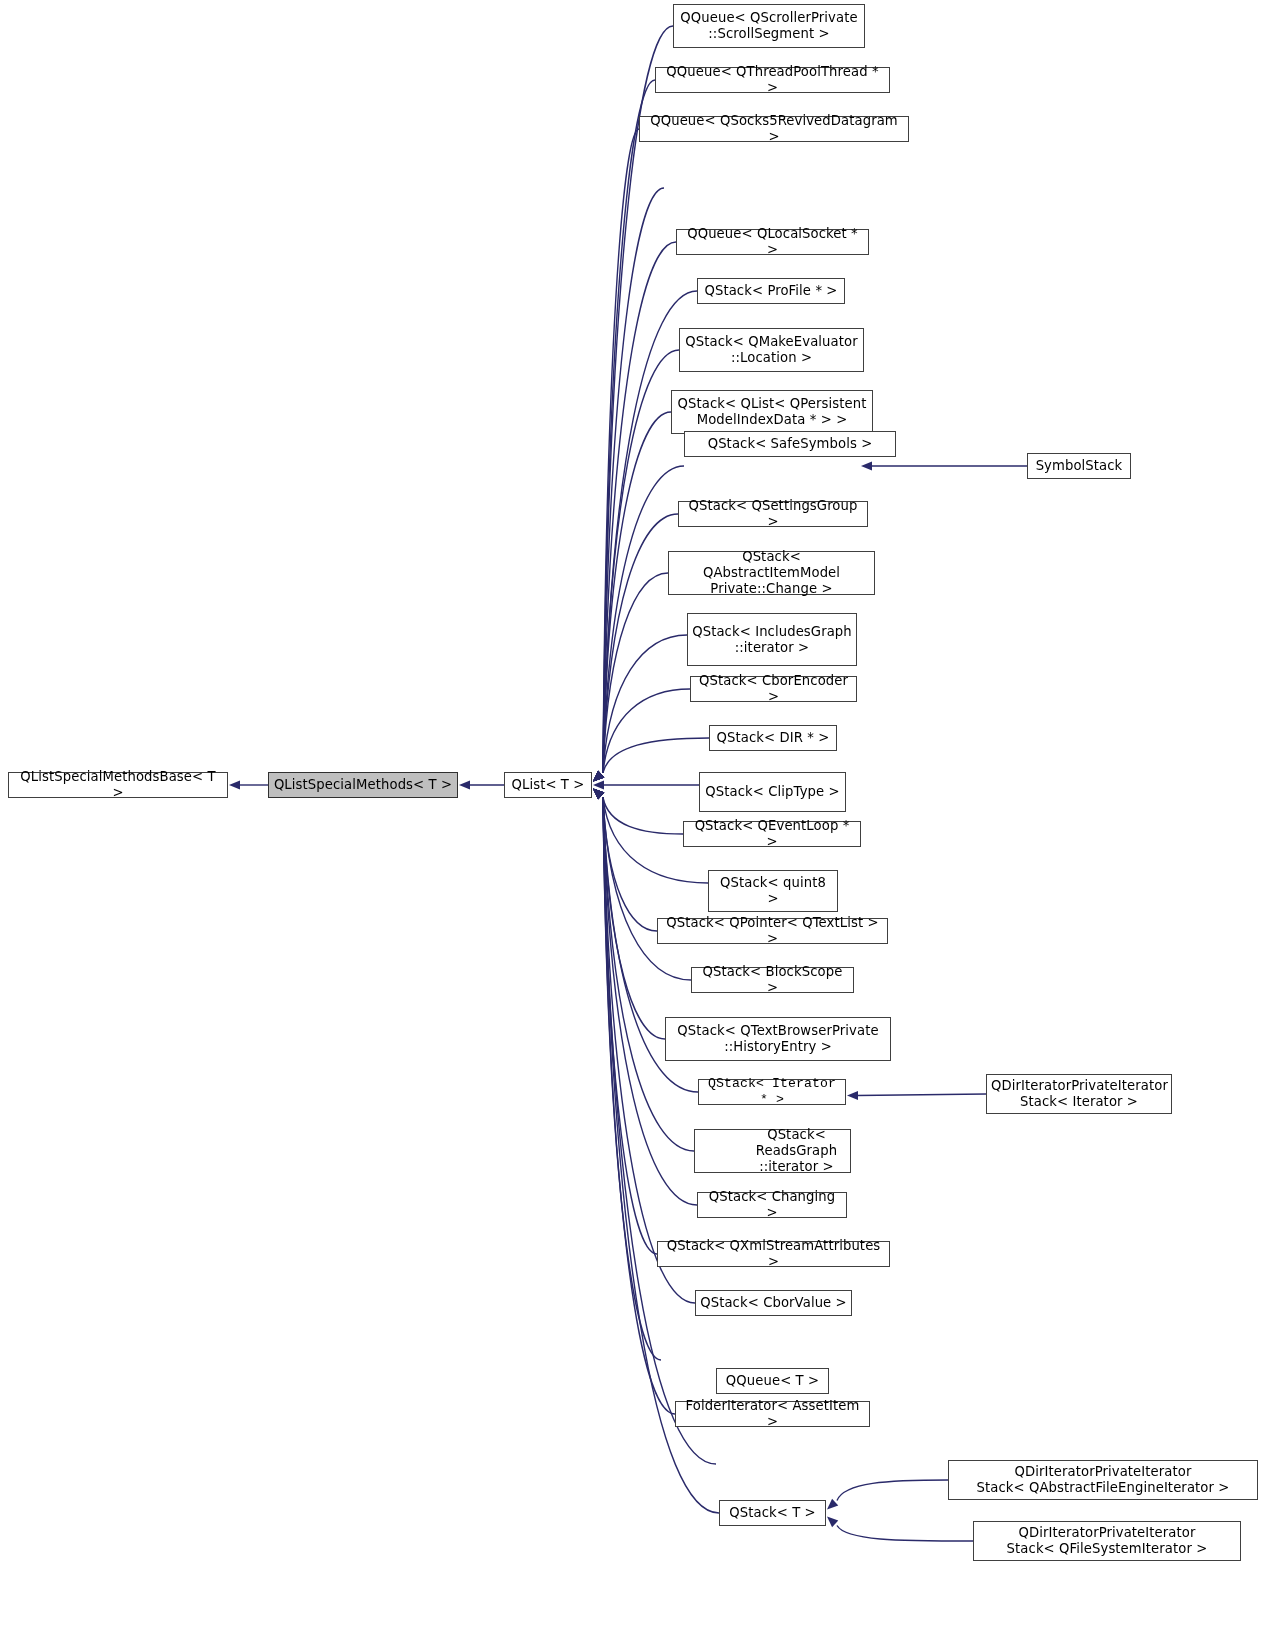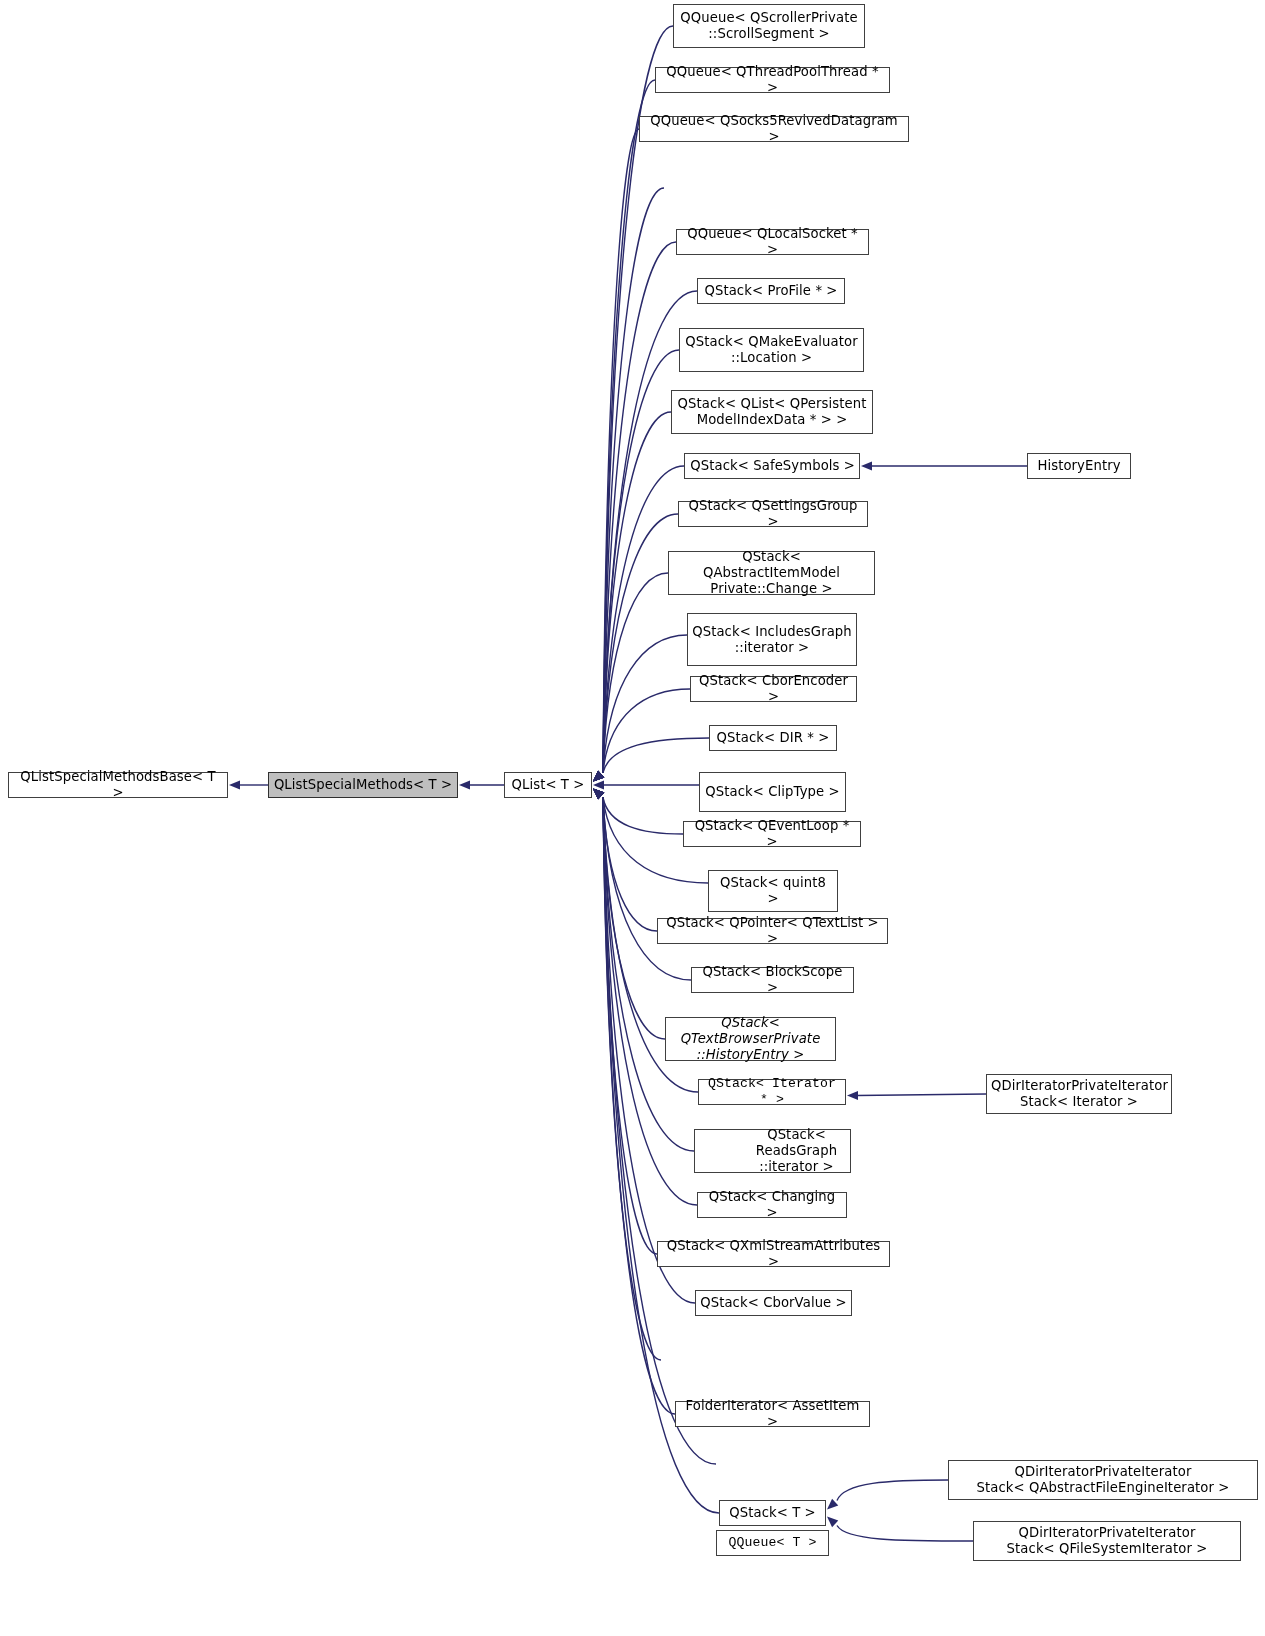--- a/index.html
+++ b/index.html
@@ -134,44 +134,44 @@
     <div class="node" style="left: 673px; top: 4px; width: 192px; height: 44px;"><span class="nlabel">QQueue&lt; QScrollerPrivate
 ::ScrollSegment &gt;</span></div>
     <div class="node" style="left: 655px; top: 67px; width: 235px; height: 26px;"><span class="nlabel">QQueue&lt; QThreadPoolThread * &gt;</span></div>
     <div class="node" style="left: 639px; top: 116px; width: 270px; height: 26px;"><span class="nlabel">QQueue&lt; QSocks5RevivedDatagram &gt;</span></div>
     <div class="node" style="left: 676px; top: 229px; width: 193px; height: 26px;"><span class="nlabel">QQueue&lt; QLocalSocket * &gt;</span></div>
     <div class="node" style="left: 697px; top: 278px; width: 148px; height: 26px;"><span class="nlabel">QStack&lt; ProFile * &gt;</span></div>
     <div class="node" style="left: 679px; top: 328px; width: 185px; height: 44px;"><span class="nlabel">QStack&lt; QMakeEvaluator
 ::Location &gt;</span></div>
     <div class="node" style="left: 671px; top: 390px; width: 202px; height: 44px;"><span class="nlabel">QStack&lt; QList&lt; QPersistent
 ModelIndexData * &gt; &gt;</span></div>
-    <div class="node" style="left: 684px; top: 453px; width: 176px; height: 26px; text-align: right;"><span class="nlabel">QStack&lt; SafeSymbols &gt;</span></div>
+    <div class="node" style="left: 684px; top: 431px; width: 212px; height: 26px;"><span class="nlabel">QStack&lt; SafeSymbols &gt;</span></div>
     <div class="node" style="left: 678px; top: 501px; width: 190px; height: 26px;"><span class="nlabel">QStack&lt; QSettingsGroup &gt;</span></div>
     <div class="node" style="left: 668px; top: 551px; width: 207px; height: 44px;"><span class="nlabel">QStack&lt; QAbstractItemModel
 Private::Change &gt;</span></div>
     <div class="node" style="left: 687px; top: 613px; width: 170px; height: 53px; justify-content: flex-end;"><span class="nlabel">QStack&lt; IncludesGraph
 ::iterator &gt;</span></div>
     <div class="node" style="left: 690px; top: 676px; width: 167px; height: 26px;"><span class="nlabel">QStack&lt; CborEncoder &gt;</span></div>
     <div class="node" style="left: 709px; top: 725px; width: 128px; height: 26px;"><span class="nlabel">QStack&lt; DIR * &gt;</span></div>
     <div class="node" style="left: 699px; top: 772px; width: 147px; height: 40px;"><span class="nlabel">QStack&lt; ClipType &gt;</span></div>
     <div class="node" style="left: 683px; top: 821px; width: 178px; height: 26px;"><span class="nlabel">QStack&lt; QEventLoop * &gt;</span></div>
     <div class="node" style="left: 708px; top: 870px; width: 130px; height: 42px;"><span class="nlabel">QStack&lt; quint8 &gt;</span></div>
     <div class="node" style="left: 657px; top: 918px; width: 231px; height: 26px;"><span class="nlabel">QStack&lt; QPointer&lt; QTextList &gt; &gt;</span></div>
     <div class="node" style="left: 691px; top: 967px; width: 163px; height: 26px;"><span class="nlabel">QStack&lt; BlockScope &gt;</span></div>
-    <div class="node" style="left: 665px; top: 1017px; width: 171px; height: 44px; font-style: italic;"><span class="nlabel">QStack&lt; QTextBrowserPrivate
+    <div class="node" style="left: 665px; top: 1017px; width: 226px; height: 44px;"><span class="nlabel">QStack&lt; QTextBrowserPrivate
 ::HistoryEntry &gt;</span></div>
     <div class="node" style="left: 698px; top: 1079px; width: 148px; height: 26px; font-family: Liberation Mono, monospace;"><span class="nlabel">QStack&lt; Iterator * &gt;</span></div>
     <div class="node" style="left: 694px; top: 1129px; width: 157px; height: 44px; padding-left: 48px;"><span class="nlabel">QStack&lt; ReadsGraph
 ::iterator &gt;</span></div>
     <div class="node" style="left: 697px; top: 1192px; width: 150px; height: 26px;"><span class="nlabel">QStack&lt; Changing &gt;</span></div>
     <div class="node" style="left: 657px; top: 1241px; width: 233px; height: 26px;"><span class="nlabel">QStack&lt; QXmlStreamAttributes &gt;</span></div>
     <div class="node" style="left: 695px; top: 1290px; width: 157px; height: 26px;"><span class="nlabel">QStack&lt; CborValue &gt;</span></div>
     <div class="node" style="left: 675px; top: 1401px; width: 195px; height: 26px;"><span class="nlabel">FolderIterator&lt; AssetItem &gt;</span></div>
-    <div class="node" style="left: 716px; top: 1530px; width: 113px; height: 26px; font-family: Liberation Mono, monospace;"><span class="nlabel">QQueue&lt; T &gt;</span></div>
+    <div class="node" style="left: 716px; top: 1368px; width: 113px; height: 26px;"><span class="nlabel">QQueue&lt; T &gt;</span></div>
     <div class="node" style="left: 719px; top: 1500px; width: 107px; height: 26px;"><span class="nlabel">QStack&lt; T &gt;</span></div>
-    <div class="node" style="left: 1027px; top: 453px; width: 104px; height: 26px;"><span class="nlabel">HistoryEntry</span></div>
+    <div class="node" style="left: 1027px; top: 453px; width: 104px; height: 26px;"><span class="nlabel">SymbolStack</span></div>
     <div class="node" style="left: 986px; top: 1074px; width: 186px; height: 40px;"><span class="nlabel">QDirIteratorPrivateIterator
 Stack&lt; Iterator &gt;</span></div>
     <div class="node" style="left: 948px; top: 1460px; width: 310px; height: 40px;"><span class="nlabel">QDirIteratorPrivateIterator
 Stack&lt; QAbstractFileEngineIterator &gt;</span></div>
     <div class="node" style="left: 973px; top: 1521px; width: 268px; height: 40px;"><span class="nlabel">QDirIteratorPrivateIterator
 Stack&lt; QFileSystemIterator &gt;</span></div>
   </div>
 
 </body></html>

